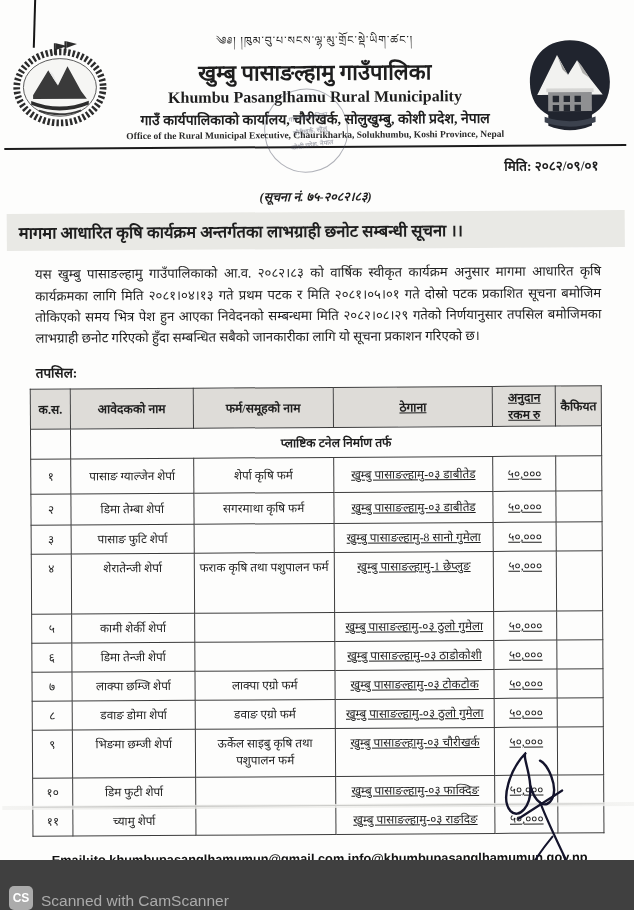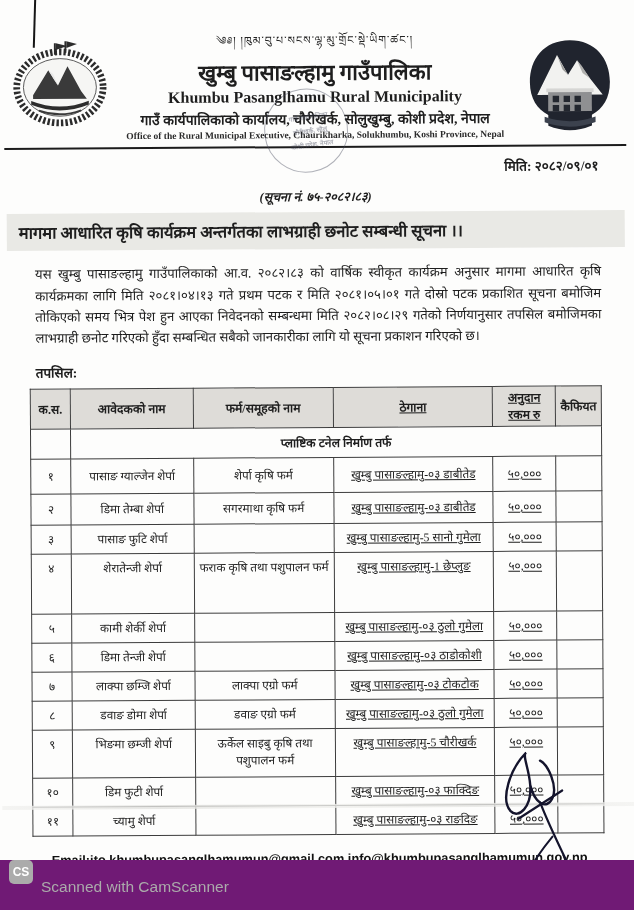--- a/index.html
+++ b/index.html
@@ -52,22 +52,22 @@
 
   
   .footer { position:relative; margin-top:16px; height:46px; font-family:"Liberation Sans","DejaVu Sans",sans-serif; }
   .footer-rule { position:absolute; left:2px; right:18px; top:15px; border-top:1.6px solid #1d1d1d; transform:rotate(-0.25deg); }
   .email-line { position:relative; text-align:center; font-size:12.8px; font-weight:bold; text-decoration:underline; color:#111; z-index:2; }
   .phone-line { text-align:center; font-size:13px; font-weight:bold; margin-top:3px; color:#111; }
 
   .signature { position:absolute; right:28px; top:742px; width:120px; height:150px; z-index:3; }
 
   
-  .cam-bar { position:absolute; left:0; bottom:0; width:100%; height:50px; background:#701a75;
-    display:flex; align-items:flex-start; gap:8px; padding-left:9px;
+  .cam-bar { position:absolute; left:0; bottom:0; width:100%; height:50px; background:#404040;
+    display:flex; align-items:flex-end; gap:8px; padding-left:9px;
     font-family:"Liberation Sans","DejaVu Sans",sans-serif; }
   .cs-badge { display:inline-flex; align-items:center; justify-content:center; width:24px; height:24px;
     background:#ababab; color:#fff; border-radius:5px; font-size:12px; font-weight:bold; }
   .cam-label { color:#ababab; font-size:15.5px;margin-top:18px; }
 </style>
 </head>
 <body>
 
 <div class="page">
   <div class="doc">
@@ -163,21 +163,21 @@
             <td class="c-name">डिमा तेम्बा शेर्पा</td>
             <td class="c-firm">सगरमाथा कृषि फर्म</td>
             <td class="c-address">खुम्बु पासाङल्हामु-०३ डाबीतेड</td>
             <td class="c-amount">५०,०००</td>
             <td class="c-remarks"></td>
           </tr>
           <tr>
             <td class="c-sn">३</td>
             <td class="c-name">पासाङ फुटि शेर्पा</td>
             <td class="c-firm"></td>
-            <td class="c-address">खुम्बु पासाङल्हामु-5 सानो गुमेला</td>
+            <td class="c-address">खुम्बु पासाङल्हामु-8 सानो गुमेला</td>
             <td class="c-amount">५०,०००</td>
             <td class="c-remarks"></td>
           </tr>
           <tr>
             <td class="c-sn">४</td>
             <td class="c-name">शेरातेन्जी शेर्पा</td>
             <td class="c-firm">फराक कृषि तथा पशुपालन फर्म</td>
             <td class="c-address">खुम्बु पासाङल्हामु-1 छेप्लुङ</td>
             <td class="c-amount">५०,०००</td>
             <td class="c-remarks"></td>
@@ -211,21 +211,21 @@
             <td class="c-name">डवाङ डोमा शेर्पा</td>
             <td class="c-firm">डवाङ एग्रो फर्म</td>
             <td class="c-address">खुम्बु पासाङल्हामु-०३ ठुलो गुमेला</td>
             <td class="c-amount">५०,०००</td>
             <td class="c-remarks"></td>
           </tr>
           <tr>
             <td class="c-sn">९</td>
             <td class="c-name">भिङमा छम्जी शेर्पा</td>
             <td class="c-firm">ऊर्केल साइबु कृषि तथा पशुपालन फर्म</td>
-            <td class="c-address">खुम्बु पासाङल्हामु-5 चौरीखर्क</td>
+            <td class="c-address">खुम्बु पासाङल्हामु-०३ चौरीखर्क</td>
             <td class="c-amount">५०,०००</td>
             <td class="c-remarks"></td>
           </tr>
           <tr>
             <td class="c-sn">१०</td>
             <td class="c-name">डिम फुटी शेर्पा</td>
             <td class="c-firm"></td>
             <td class="c-address">खुम्बु पासाङल्हामु-०३ फाक्दिङ</td>
             <td class="c-amount">५०,०००</td>
             <td class="c-remarks"></td>

